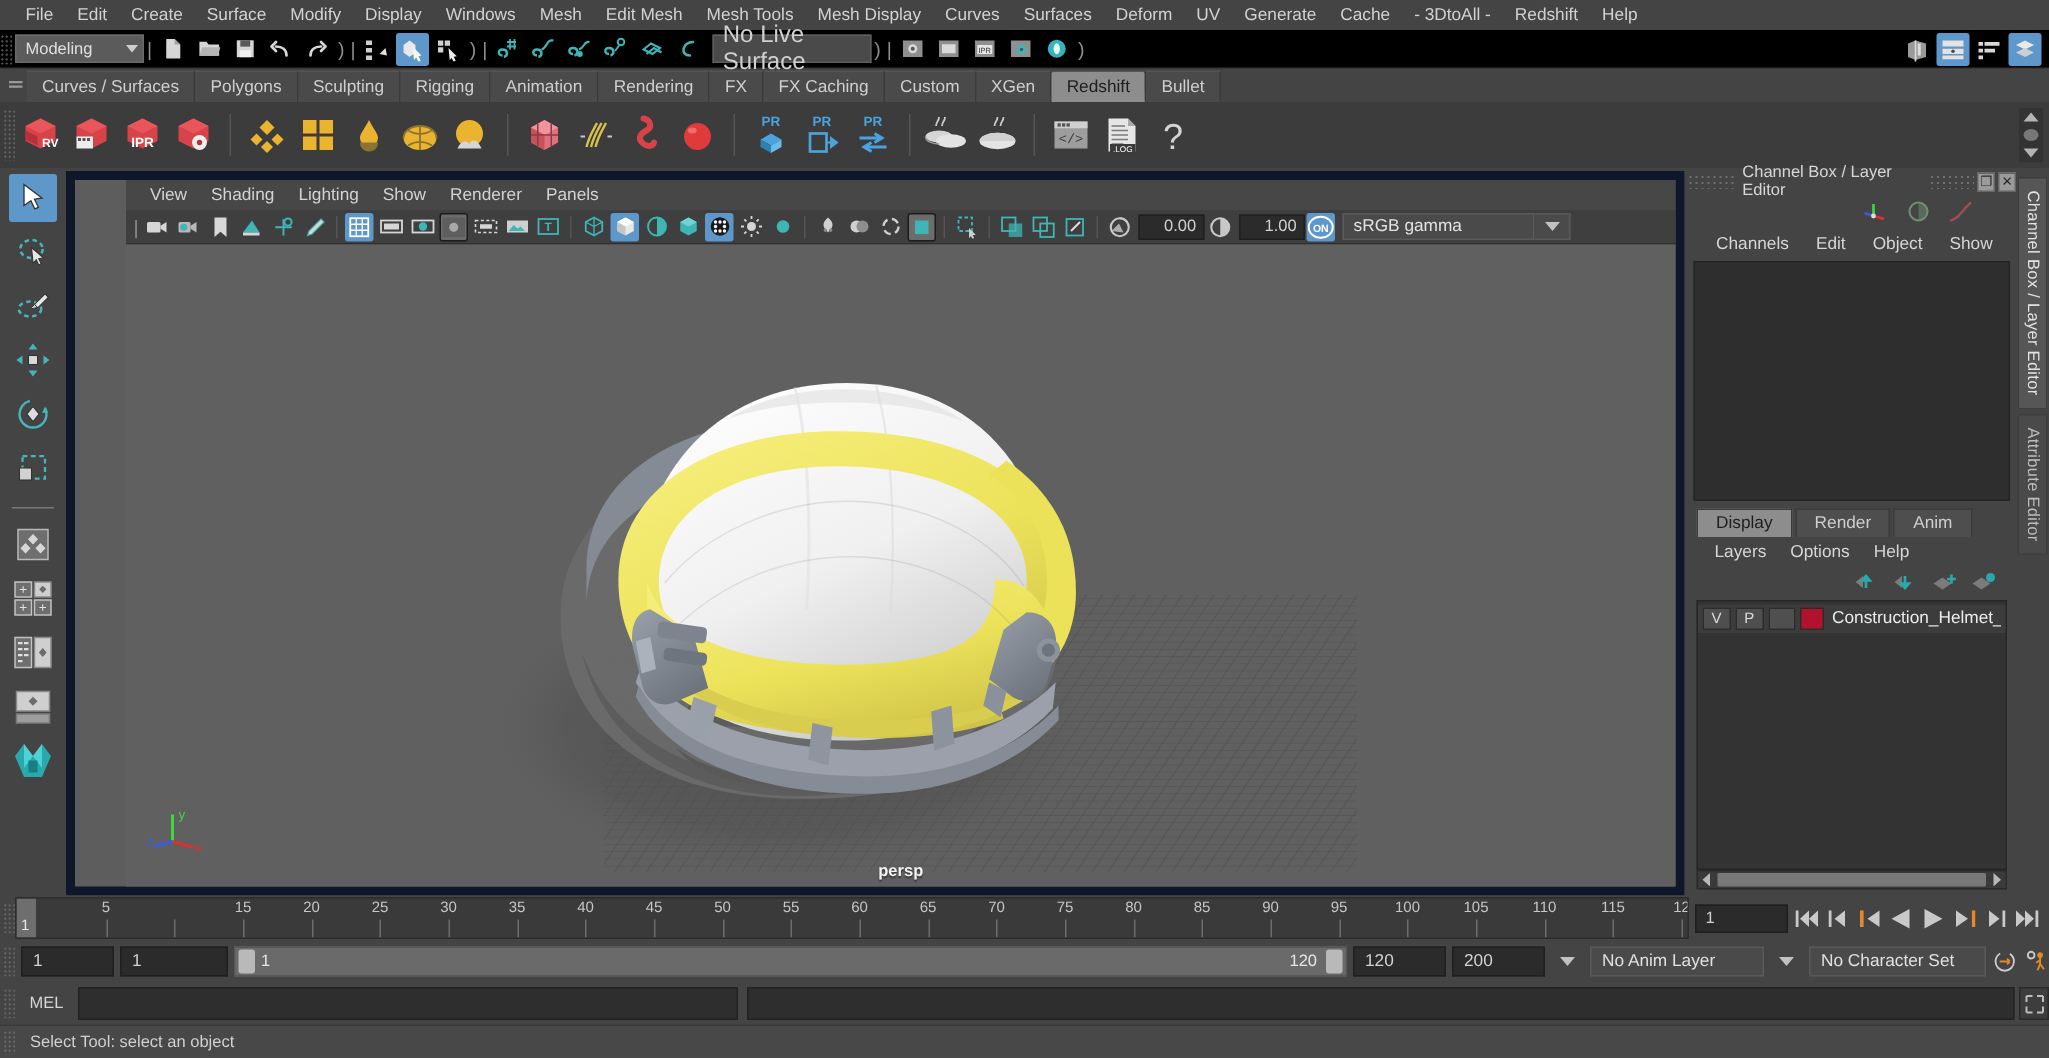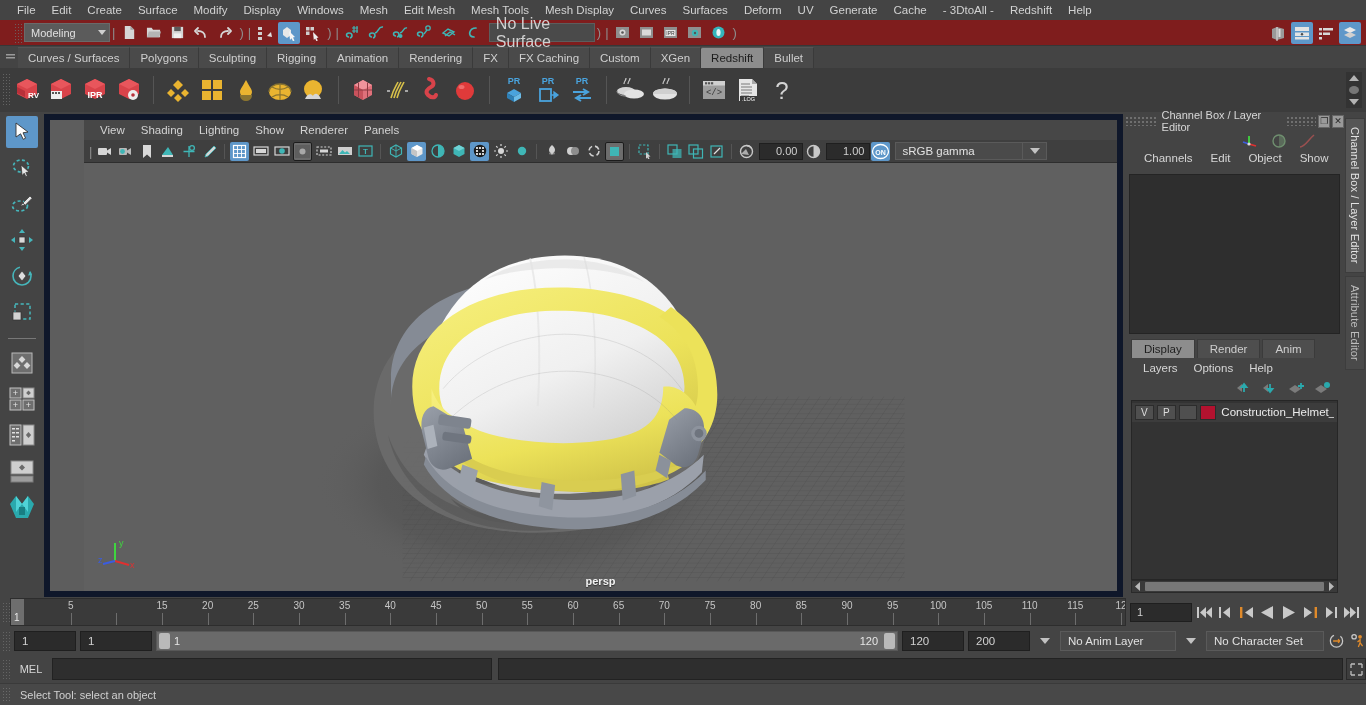--- a/index.html
+++ b/index.html
@@ -10,21 +10,21 @@
     color:#c8c8c8;
     -webkit-font-smoothing:antialiased;
   }
   #app{position:relative;width:1366px;height:705px;display:flex;flex-direction:column;}
 
   
   .menubar{height:20px;background:#444444;display:flex;align-items:center;padding-left:9px;flex:0 0 20px;}
   .menubar .mi{font-size:11.5px;color:#d2d2d2;padding:0 8px;line-height:20px;white-space:nowrap;cursor:default;}
 
   
-  .statusline{height:26px;background:#7f1d1d;display:flex;align-items:center;flex:0 0 26px;position:relative;padding-left:14px;border-bottom:1px solid #373737;}
+  .statusline{height:26px;background:#000000;display:flex;align-items:center;flex:0 0 26px;position:relative;padding-left:0;border-bottom:1px solid #373737;}
   .gripv{width:8px;height:20px;background-image:radial-gradient(#6a6a6a 34%, transparent 36%);background-size:3px 3px;opacity:.85;flex:0 0 8px;}
   .menuset{width:86px;height:19px;background:#5b5b5b;border:1px solid #6a6a6a;display:flex;align-items:center;justify-content:space-between;padding:0 3px 0 6px;font-size:11px;color:#e0e0e0;margin-left:2px;}
   .menuset .cb{width:0;height:0;border-left:4px solid transparent;border-right:4px solid transparent;border-top:5px solid #cfcfcf;}
   .brk{color:#8e8e8e;font-size:13px;margin:0 2px;}
   .sicon{width:22px;height:22px;display:flex;align-items:center;justify-content:center;flex:0 0 22px;margin:0 1px;}
   .sicon.on{background:#5e97c9;border-radius:2px;}
   .livefield{height:19px;width:106px;background:#4a4a4a;border:1px solid #5d5d5d;font-size:16px;color:#d0d0d0;display:flex;align-items:center;padding-left:6px;margin-left:4px;justify-content:flex-end;}
   .statusline .right{position:absolute;right:4px;top:0;height:26px;display:flex;align-items:center;}
 
   
@@ -70,21 +70,21 @@
   .axisgiz{position:absolute;left:14px;bottom:14px;width:44px;height:44px;}
 
   
   .rightdock{width:241px;flex:0 0 241px;display:flex;background:#444;}
   .rdmain{flex:1 1 auto;display:flex;flex-direction:column;min-width:0;}
   .rdTitle{height:18px;display:flex;align-items:center;justify-content:center;position:relative;flex:0 0 18px;font-size:11px;color:#d7d7d7;}
   .rdTitle .dots{width:34px;height:10px;background-image:radial-gradient(#6f6f6f 34%, transparent 36%);background-size:4px 4px;}
   .rdTitle .lbl{margin:0 6px;}
   .winbtn{width:13px;height:13px;background:#9a9a9a;color:#2a2a2a;font-size:9px;display:flex;align-items:center;justify-content:center;margin-left:2px;border:1px solid #666;}
   .cbIcons{height:22px;display:flex;align-items:center;justify-content:flex-end;padding-right:28px;gap:10px;flex:0 0 22px;}
-  .cbMenu{height:22px;display:flex;padding-left:10px;flex:0 0 22px;}
+  .cbMenu{height:22px;display:flex;align-items:center;padding-left:10px;flex:0 0 22px;}
   .cbMenu .mi{font-size:11.5px;color:#d6d6d6;padding:0 9px;}
   .cbBody{flex:1 1 auto;background:#2e2e2e;border:1px solid #242424;margin:0 4px;min-height:0;}
   .layerTabs{height:20px;display:flex;align-items:flex-end;padding-left:6px;flex:0 0 20px;margin-top:4px;}
   .ltab{height:19px;padding:0 12px;font-size:11.5px;display:flex;align-items:center;background:#4e4e4e;border:1px solid #3b3b3b;border-bottom:none;color:#cecece;margin-right:2px;}
   .ltab.active{background:#8d8d8d;color:#1e1e1e;}
   .layerMenu{height:20px;display:flex;align-items:center;padding-left:10px;flex:0 0 20px;}
   .layerMenu .mi{font-size:11.5px;color:#d6d6d6;padding:0 8px;}
   .layerBtns{height:20px;display:flex;align-items:center;justify-content:flex-end;padding-right:12px;gap:8px;flex:0 0 20px;}
   .layerList{flex:1 1 auto;background:#333;border:1px solid #262626;margin:2px 6px 0 6px;min-height:0;padding-top:2px;}
   .layerRow{height:19px;display:flex;align-items:center;background:#3c3c3c;padding:0 3px;}

